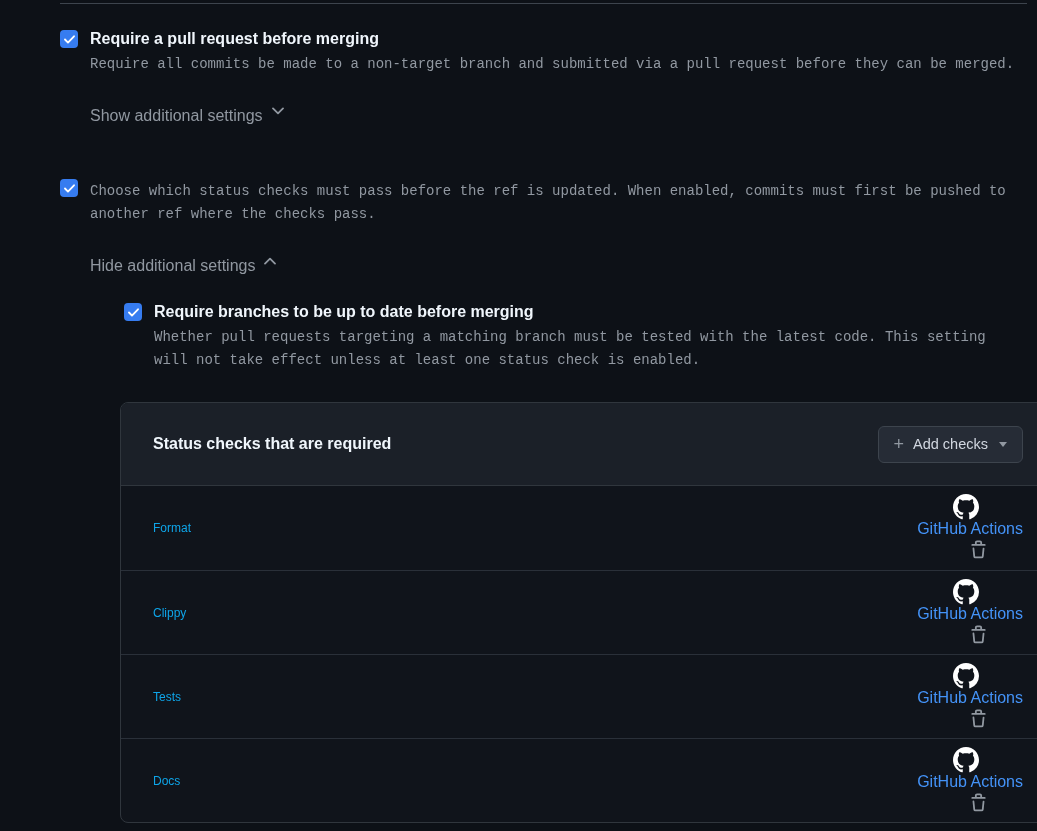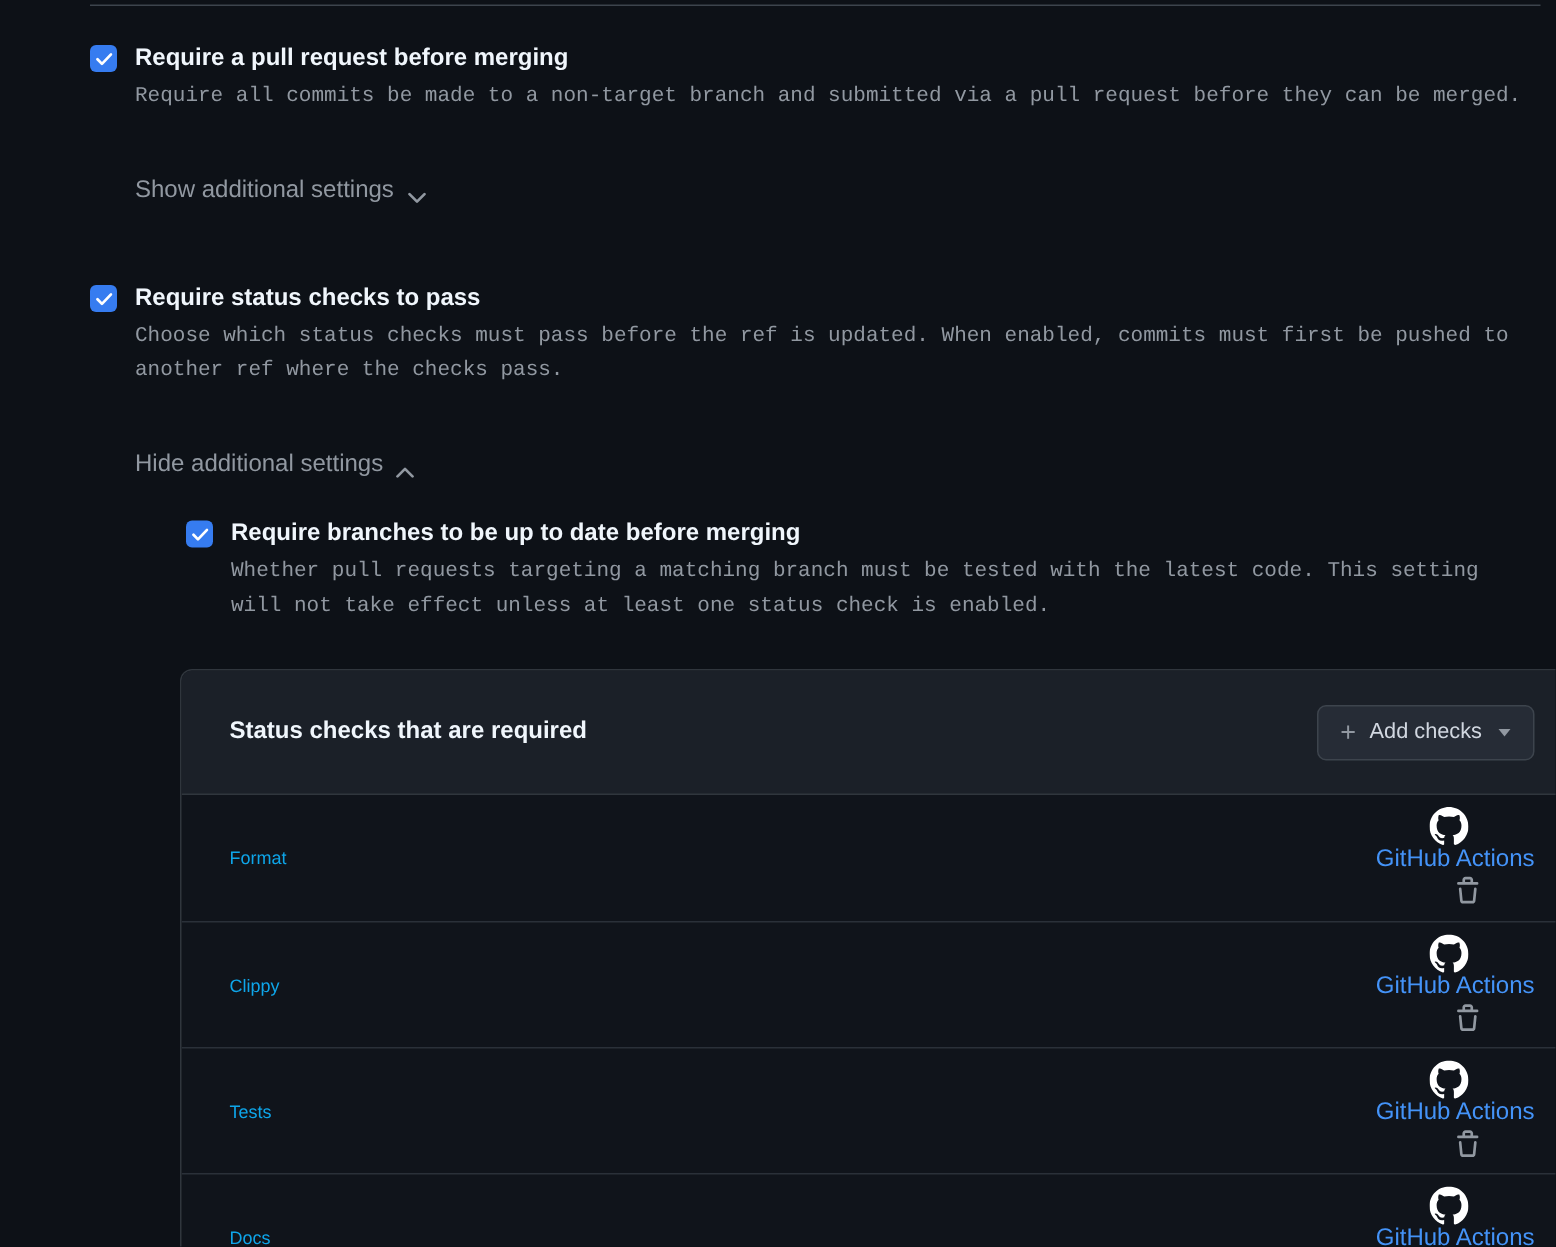--- a/index.html
+++ b/index.html
@@ -32,22 +32,22 @@
   .setting-body { flex: 1; min-width: 0; }
   .setting-title {
     font-size: 16px; font-weight: bold; color: #f0f6fc;
     line-height: 22px;
   }
   .setting-desc {
     font-size: 14px; color: #9198a1;
     line-height: 23px; margin-top: 3px; font-family: Liberation Mono, monospace;
   }
   .toggle-link {
-    margin-top: 42px;
-    display: inline-flex; align-items: flex-end; gap: 9px;
+    margin-top: 31px;
+    display: inline-flex; align-items: flex-start; gap: 9px;
     font-size: 16px; color: #9198a1;
     cursor: pointer;
   }
   .toggle-link svg { width: 12px; height: 8px; }
   
   .sub-setting { margin: 26px 0 0 34px; }
   .sub-setting .setting-desc { max-width: 884px; }
   
   .panel {
     margin: 30px 0 0 34px;
@@ -127,21 +127,20 @@
     </div>
   </div>
 
   <div class="setting second">
     <span class="checkbox">
       <svg viewBox="0 0 12 10">
           <path d="M1 5l3.3 3.4L11 1.4" fill="none" stroke="#ffffff" stroke-width="2" stroke-linecap="round" stroke-linejoin="round"></path>
         </svg>
     </span>
     <div class="setting-body">
-      <div class="setting-title">Require status checks to pass</div>
       <div class="setting-desc">Choose which status checks must pass before the ref is updated. When enabled, commits must first be pushed to another ref where the checks pass.</div>
       <div class="toggle-link">
         <span>Hide additional settings</span>
         <svg viewBox="0 0 12 8">
             <path d="M1 6.6l5-5 5 5" fill="none" stroke="#9198a1" stroke-width="1.8" stroke-linecap="round" stroke-linejoin="round"></path>
           </svg>
       </div>
 
       
       <div class="setting sub-setting">

